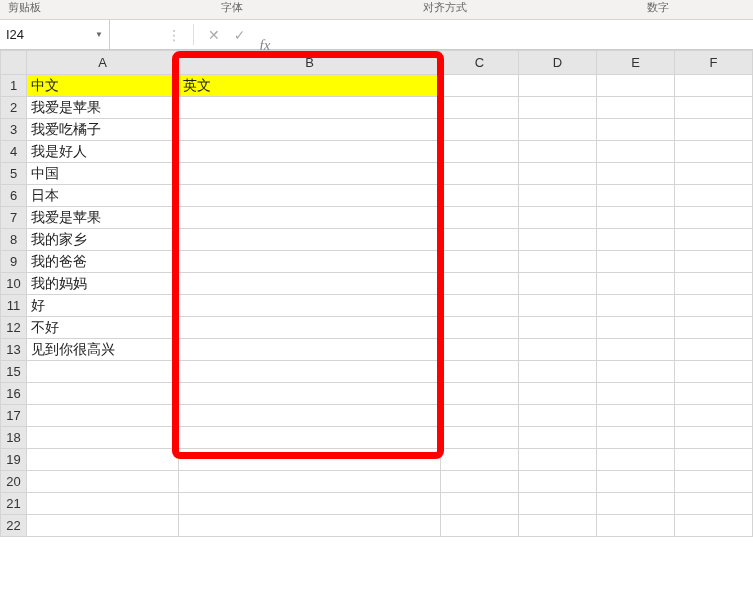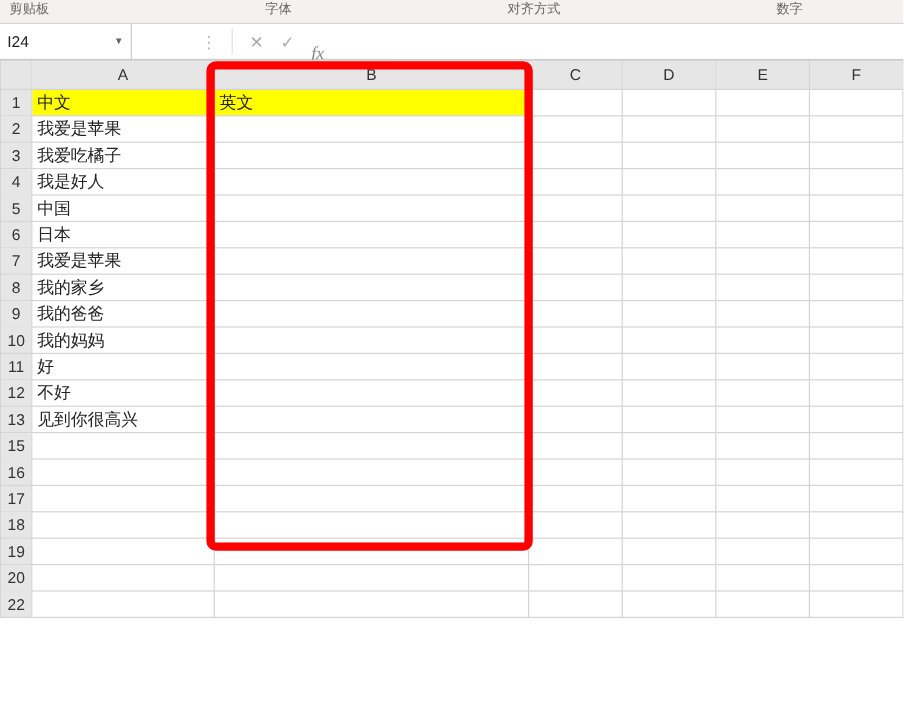--- a/index.html
+++ b/index.html
@@ -317,20 +317,29 @@
     <tr>
           <th class="rowhdr">20</th>
           <td></td>
           <td></td>
           <td></td>
           <td></td>
           <td></td>
           <td></td>
         </tr>
     <tr>
+          <th class="rowhdr">21</th>
+          <td></td>
+          <td></td>
+          <td></td>
+          <td></td>
+          <td></td>
+          <td></td>
+        </tr>
+    <tr>
           <th class="rowhdr">22</th>
           <td></td>
           <td></td>
           <td></td>
           <td></td>
           <td></td>
           <td></td>
         </tr>
   </tbody>
     </table>

